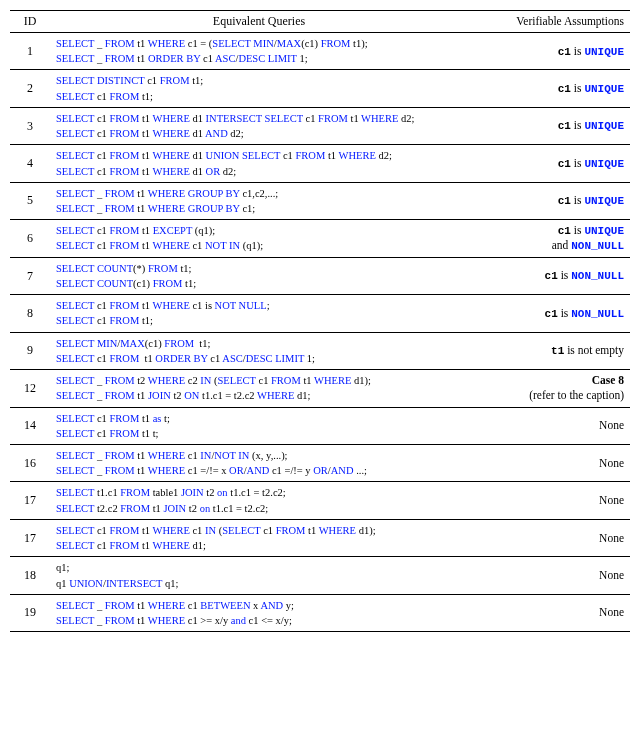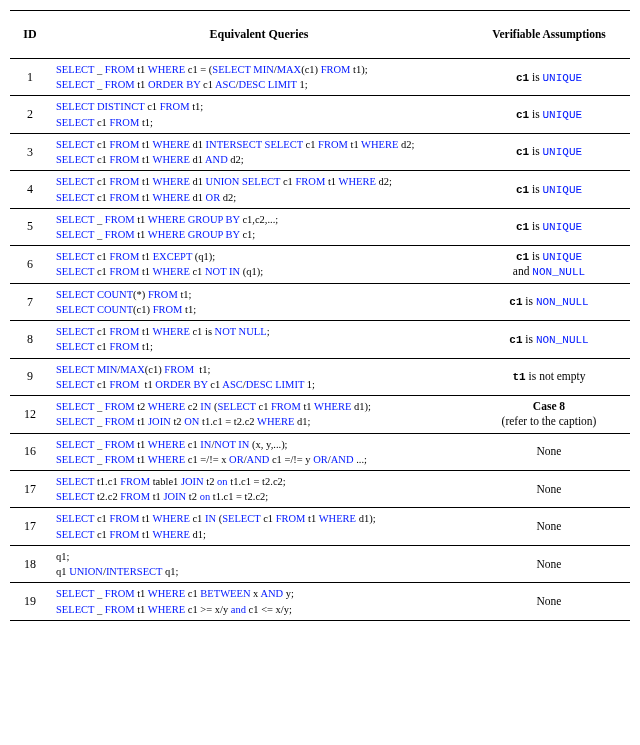--- a/index.html
+++ b/index.html
@@ -11,22 +11,22 @@
     font-size: 12px;
   }
   table {
     border-collapse: collapse;
     width: 620px;
     margin: 0 auto;
   }
   th {
     border-top: 1.5px solid #000;
     border-bottom: 1px solid #000;
-    padding: 16px 6px;
-    font-weight: bold;
+    padding: 3px 6px;
+    font-weight: normal;
     text-align: center;
     font-size: 12px;
   }
   td {
     border-bottom: 0.5px solid #000;
     padding: 3px 6px;
     vertical-align: middle;
   }
   tr:last-child td {
     border-bottom: 1.5px solid #000;
@@ -37,28 +37,28 @@
     font-size: 12px;
   }
   .query-cell {
     font-family: Liberation Serif, serif;
     font-size: 10.5px;
     line-height: 1.45;
     white-space: pre;
     color: #000;
   }
   .assumption-cell {
-    text-align: center;
+    text-align: right;
     width: 150px;
     font-size: 11.5px;
     line-height: 1.3;
     margin-top: 9px;
   }
   .kw { color: #0018ff; }
-  .tt { font-family: "Courier New", Courier, monospace; font-size: 11px; }
+  .tt { font-family: "Courier New", Courier, monospace; font-size: 11px; font-weight: bold; }
   .b { font-weight: bold; }
 </style>
 </head>
 <body>
 
 <table>
   <thead>
     <tr>
       <th class="id-cell">ID</th>
       <th>Equivalent Queries</th>
@@ -120,20 +120,26 @@
 <span class="kw">SELECT</span> c1 <span class="kw">FROM</span>  t1 <span class="kw">ORDER BY</span> c1 <span class="kw">ASC</span>/<span class="kw">DESC</span> <span class="kw">LIMIT</span> 1;</td>
         <td class="assumption-cell"><span class="tt b">t1</span> is not empty</td>
       </tr>
       <tr>
         <td class="id-cell">12</td>
         <td class="query-cell"><span class="kw">SELECT</span> _ <span class="kw">FROM</span> t2 <span class="kw">WHERE</span> c2 <span class="kw">IN</span> (<span class="kw">SELECT</span> c1 <span class="kw">FROM</span> t1 <span class="kw">WHERE</span> d1);
 <span class="kw">SELECT</span> _ <span class="kw">FROM</span> t1 <span class="kw">JOIN</span> t2 <span class="kw">ON</span> t1.c1 = t2.c2 <span class="kw">WHERE</span> d1;</td>
         <td class="assumption-cell"><span class="b">Case 8</span><br>(refer to the caption)</td>
       </tr>
       <tr>
+        <td class="id-cell">14</td>
+        <td class="query-cell"><span class="kw">SELECT</span> c1 <span class="kw">FROM</span> t1 <span class="kw">as</span> t;
+<span class="kw">SELECT</span> c1 <span class="kw">FROM</span> t1 t;</td>
+        <td class="assumption-cell">None</td>
+      </tr>
+      <tr>
         <td class="id-cell">16</td>
         <td class="query-cell"><span class="kw">SELECT</span> _ <span class="kw">FROM</span> t1 <span class="kw">WHERE</span> c1 <span class="kw">IN</span>/<span class="kw">NOT IN</span> (x, y,...);
 <span class="kw">SELECT</span> _ <span class="kw">FROM</span> t1 <span class="kw">WHERE</span> c1 =/!= x <span class="kw">OR</span>/<span class="kw">AND</span> c1 =/!= y <span class="kw">OR</span>/<span class="kw">AND</span> ...;</td>
         <td class="assumption-cell">None</td>
       </tr>
       <tr>
         <td class="id-cell">17</td>
         <td class="query-cell"><span class="kw">SELECT</span> t1.c1 <span class="kw">FROM</span> table1 <span class="kw">JOIN</span> t2 <span class="kw">on</span> t1.c1 = t2.c2;
 <span class="kw">SELECT</span> t2.c2 <span class="kw">FROM</span> t1 <span class="kw">JOIN</span> t2 <span class="kw">on</span> t1.c1 = t2.c2;</td>
         <td class="assumption-cell">None</td>

